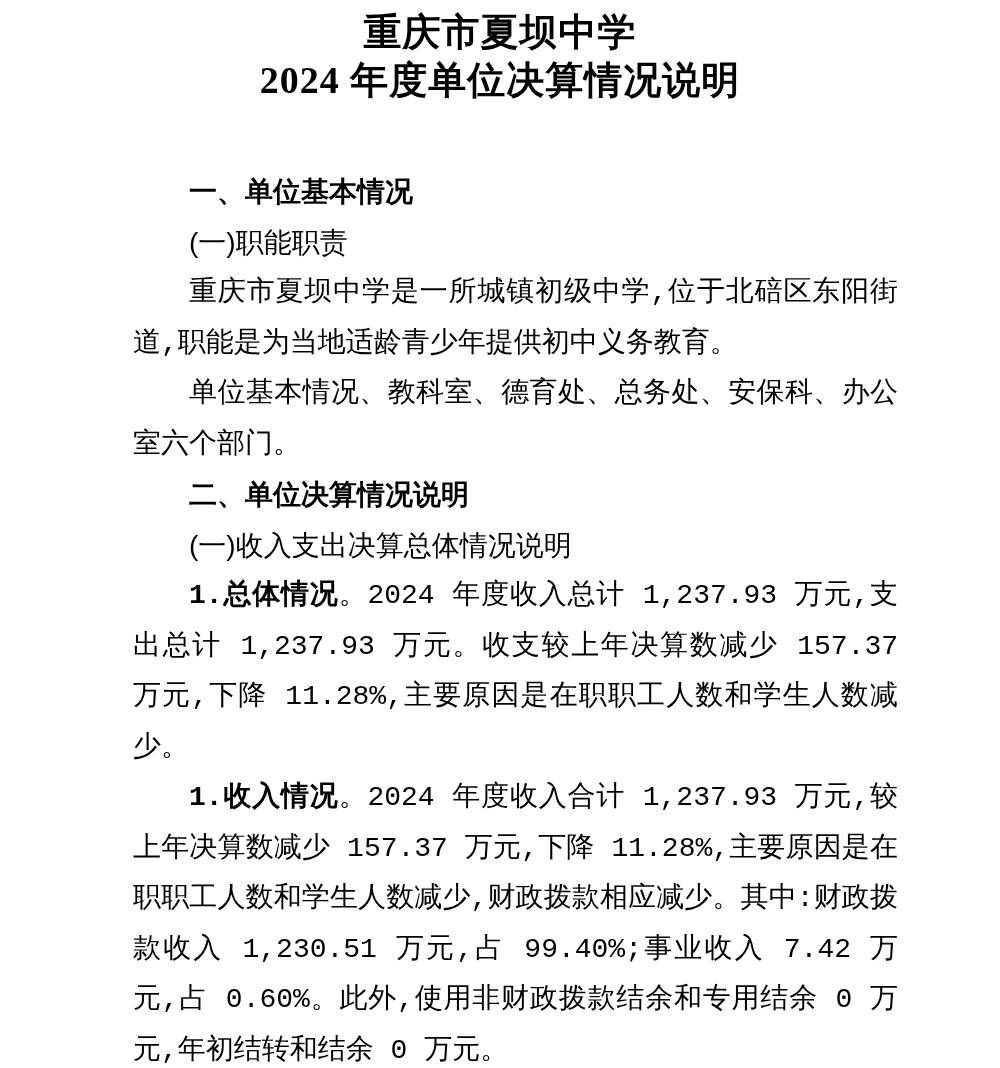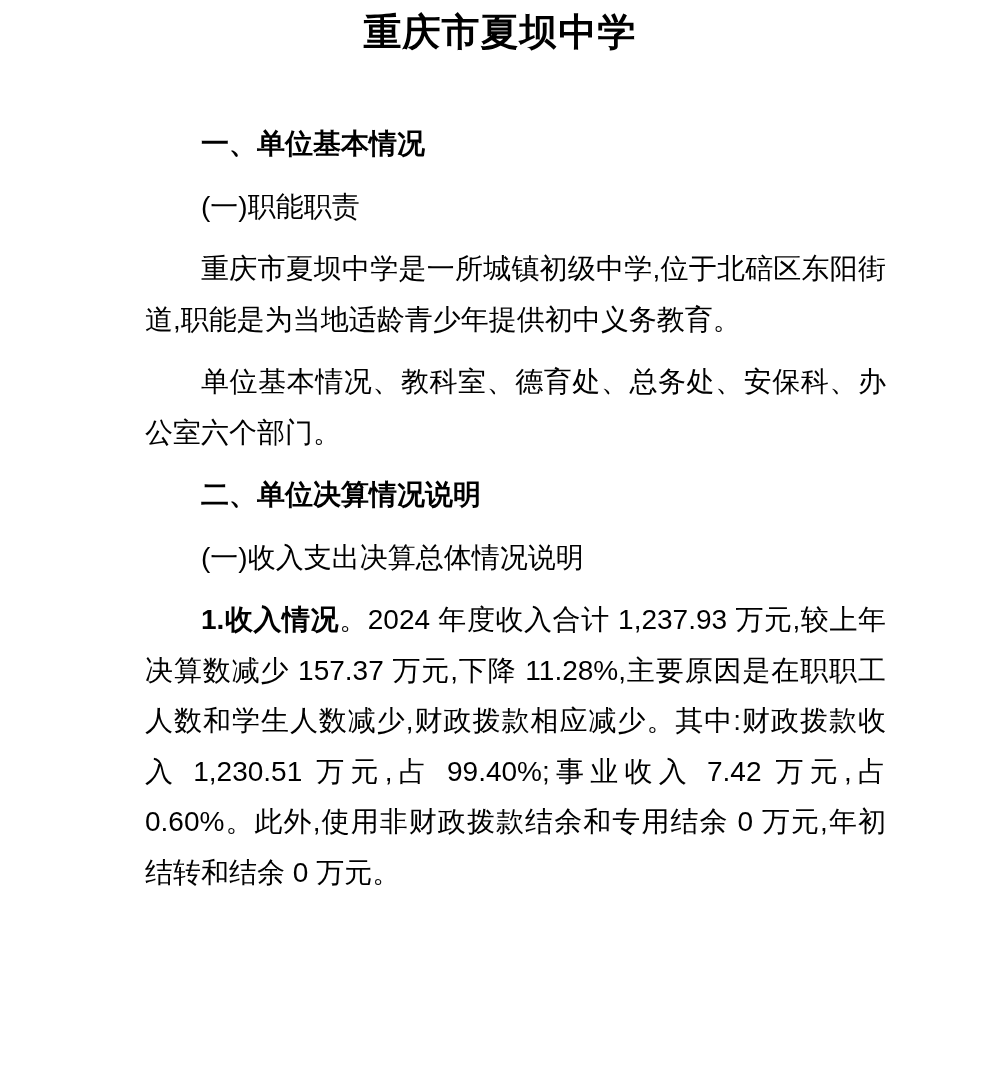--- a/index.html
+++ b/index.html
@@ -28,46 +28,48 @@
     font-family: "Liberation Serif", serif;
   }
   .tline { display: block; }
   .content {
     margin: 63px 102px 0 133px;
     font-size: 28px;
     line-height: 50.5px;
     text-align: justify;
   }
   .content p {
-    margin: 12px;
+    margin: 0;
     text-indent: 2em;
   }
   .heading {
     font-family: "Liberation Sans", sans-serif;
     font-weight: bold;
   }
   .subheading {
     font-family: Liberation Sans, sans-serif;
   }
   .para {
-    font-family: Liberation Sans, sans-serif;
+    font-family: Liberation Mono, monospace;
   }
   .lead {
     font-weight: bold;
   }
 </style>
 </head>
 <body>
 
 <div class="doc">
   <h1 class="title">
     <span class="tline">重庆市夏坝中学</span>
+    <span class="tline">2024 年度单位决算情况说明</span>
   </h1>
   <div class="content">
     <p class="heading">一、单位基本情况</p>
     <p class="subheading">(一)职能职责</p>
     <p class="para">重庆市夏坝中学是一所城镇初级中学,位于北碚区东阳街道,职能是为当地适龄青少年提供初中义务教育。</p>
     <p class="para">单位基本情况、教科室、德育处、总务处、安保科、办公室六个部门。</p>
     <p class="heading">二、单位决算情况说明</p>
     <p class="subheading">(一)收入支出决算总体情况说明</p>
+    <p class="para"><span class="lead">1.总体情况</span><span>。2024 年度收入总计 1,237.93 万元,支出总计 1,237.93 万元。收支较上年决算数减少 157.37 万元,下降 11.28%,主要原因是在职职工人数和学生人数减少。</span></p>
     <p class="para"><span class="lead">1.收入情况</span><span>。2024 年度收入合计 1,237.93 万元,较上年决算数减少 157.37 万元,下降 11.28%,主要原因是在职职工人数和学生人数减少,财政拨款相应减少。其中:财政拨款收入 1,230.51 万元,占 99.40%;事业收入 7.42 万元,占 0.60%。此外,使用非财政拨款结余和专用结余 0 万元,年初结转和结余 0 万元。</span></p>
   </div>
 </div>
 
 </body></html>

